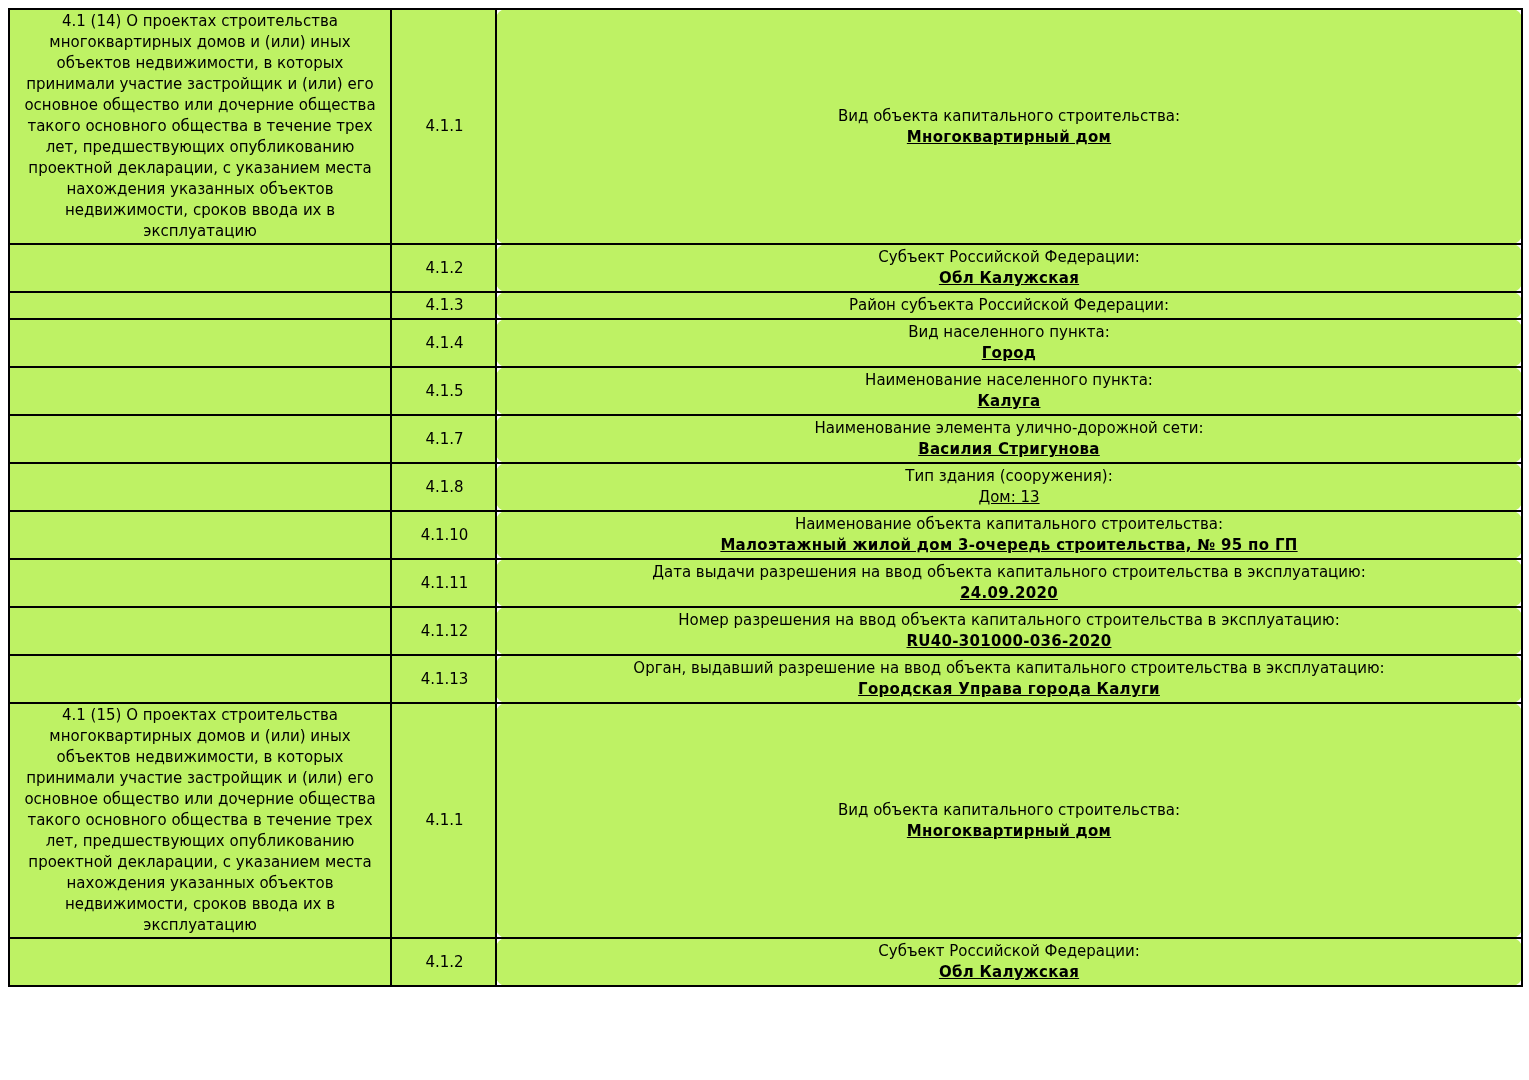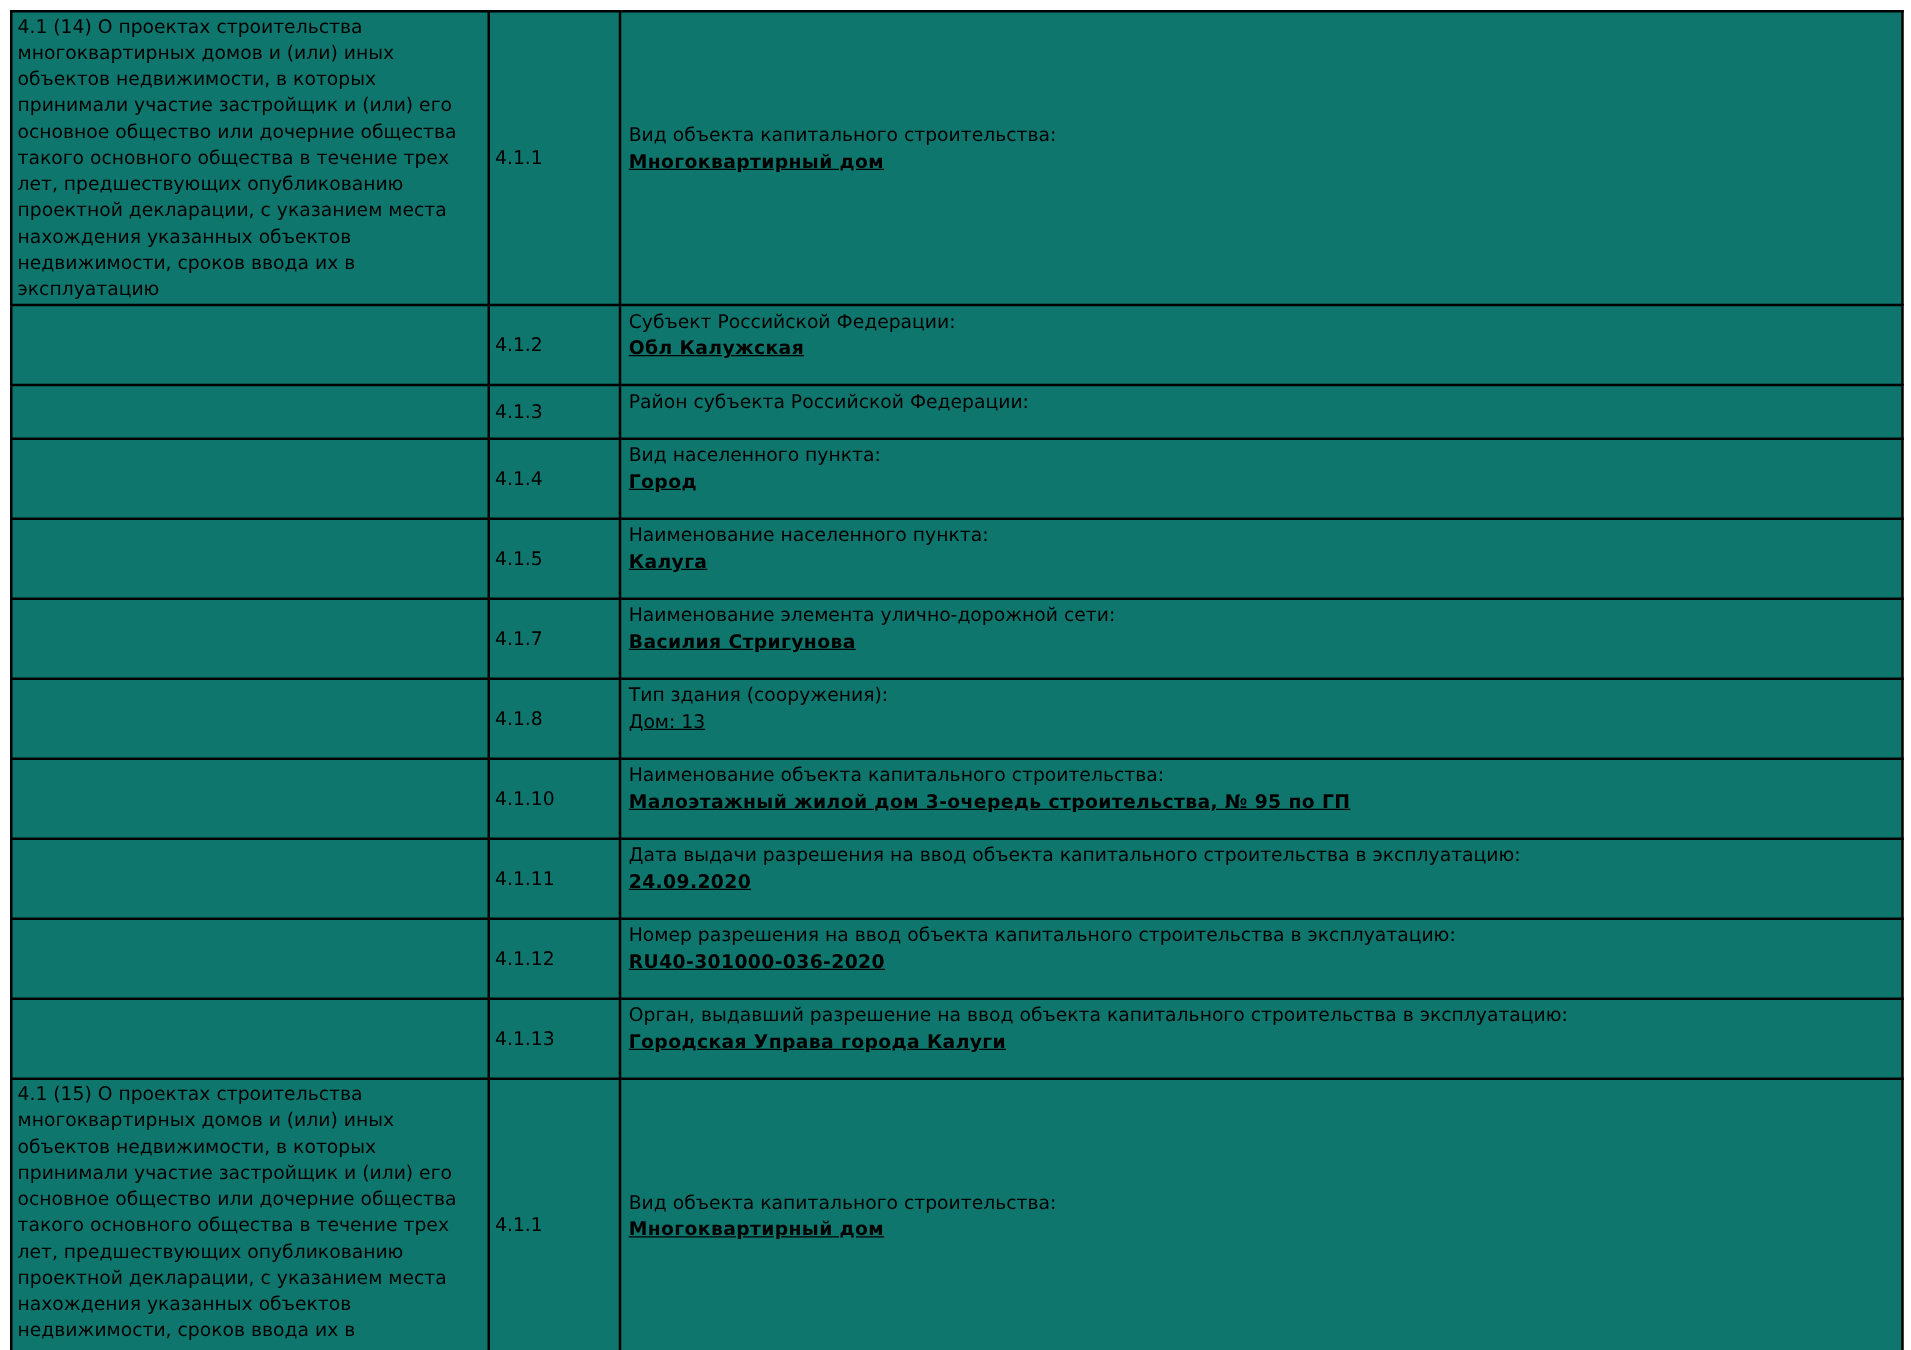--- a/index.html
+++ b/index.html
@@ -18,33 +18,35 @@
   table.decl {
     border-collapse: collapse;
     table-layout: fixed;
     width: 1513px;
     margin: 8px;
   }
   table.decl td {
     border: 2px solid #000000;
     font-size: 15px;
     line-height: 21px;
-    background: #0f766e;
+    background: #bef264;
+    text-align: center;
   }
   td.desc {
     vertical-align: top;
     padding: 1px 4px 1px 4px;
   }
   td.code {
     vertical-align: middle;
     padding: 1px 2px 1px 4px;
   }
   td.val {
     vertical-align: middle;
-    padding: 2px 6px 18px 6px;
+    padding: 2px 6px 2px 6px;
+    border-radius: 10px;
   }
   .label {
     font-weight: 400;
   }
   .value {
     font-weight: 700;
     letter-spacing: 0.3px;
     text-decoration: underline;
   }
   .value.plain {

